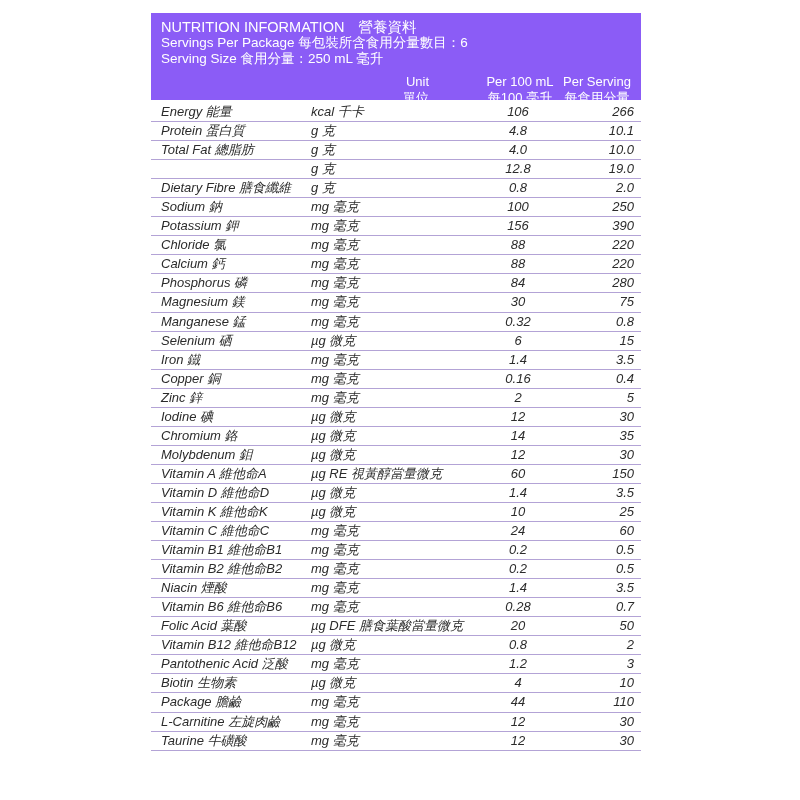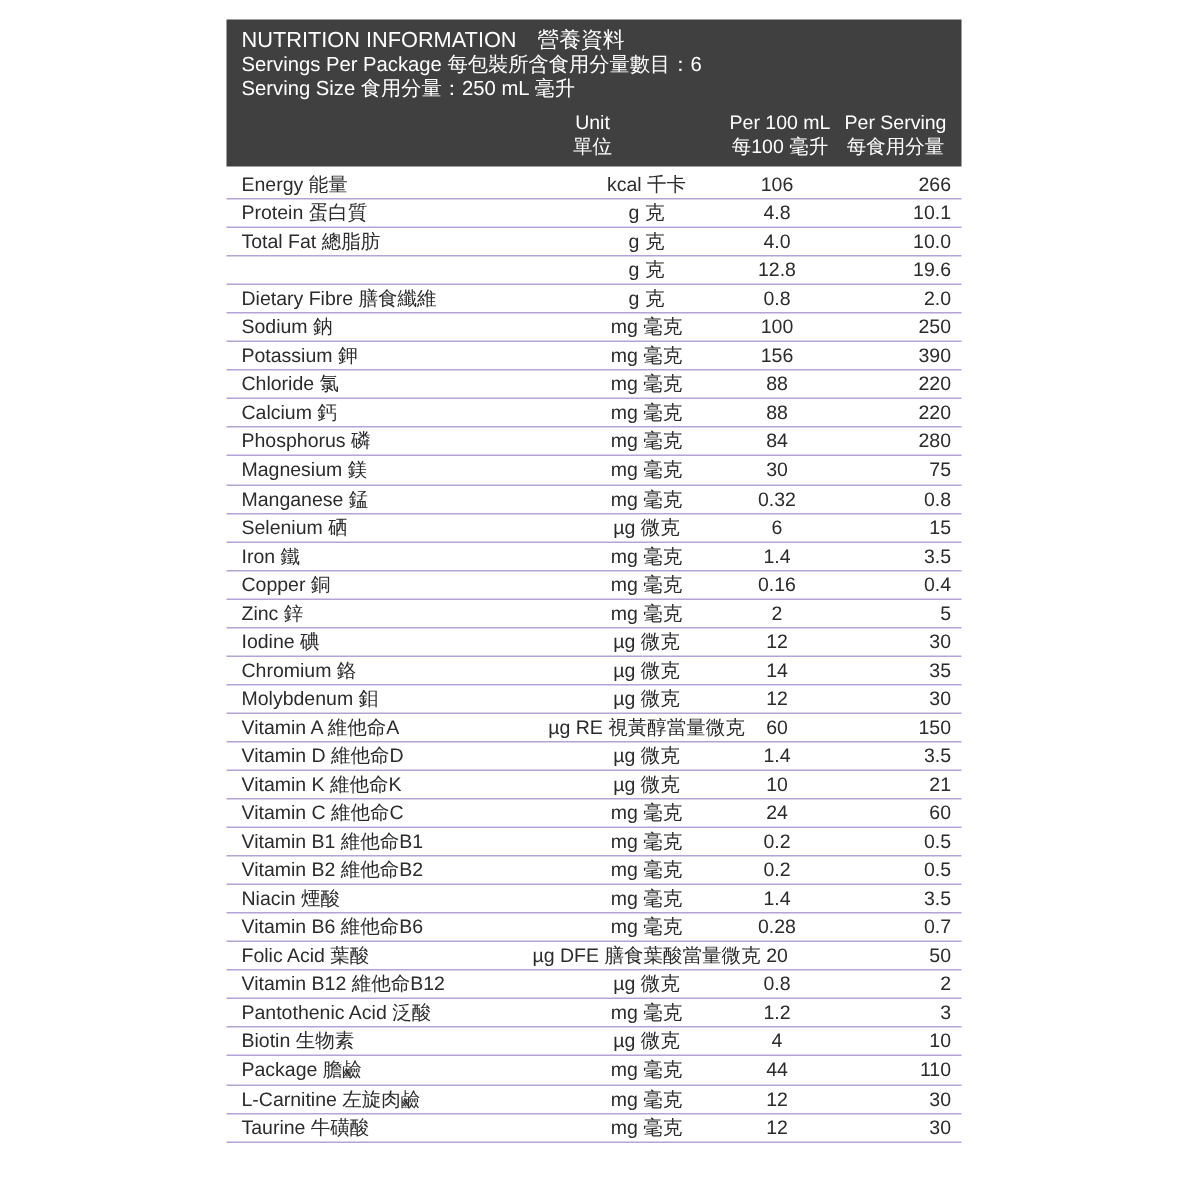--- a/index.html
+++ b/index.html
@@ -15,23 +15,23 @@
     color: #2b2b2b;
     position: relative;
   }
   .panel {
     position: absolute;
     left: 151px;
     top: 13px;
     width: 490px;
   }
   .header {
-    background: #404040;
+    background: #8b5cf6;
     color: #ffffff;
-    height: 98px;
+    height: 87px;
     position: relative;
     box-sizing: border-box;
     padding: 6px 0 0 10px;
   }
   .header .title-line {
     font-size: 14.5px;
     line-height: 16px;
     white-space: nowrap;
   }
   .header .title-line .zh {
@@ -44,45 +44,44 @@
   }
   .colhead {
     position: absolute;
     top: 61px;
     font-size: 13px;
     line-height: 16px;
     text-align: center;
     white-space: nowrap;
   }
   .colhead span { display: block; }
-  .colhead.unit { left: 210px; width: 68px; }
+  .colhead.unit { left: 210px; width: 68px; text-align: right; }
   .colhead.per100 { left: 332px; width: 74px; }
   .colhead.perserv { left: 409px; width: 74px; }
 
   .rows {
     margin-top: 3px;
+    font-style: italic;
   }
   .row {
     position: relative;
     height: 18.05px;
     border-bottom: 1.4px solid #b3a3d6;
     font-size: 13px;
     line-height: 18px;
     white-space: nowrap;
   }
   .row .name {
     position: absolute;
     left: 10px;
   }
   .row .unit {
     position: absolute;
     left: 160px;
     width: 168px;
-    text-align: center;
-    margin-left: 36px;
   }
   .row .v100 {
     position: absolute;
     left: 330px;
     width: 74px;
     text-align: center;
   }
   .row .vserv {
     position: absolute;
     left: 409px;
@@ -130,21 +129,21 @@
       </div>
       <div class="row">
         <span class="name">Total Fat 總脂肪</span>
         <span class="unit">g 克</span>
         <span class="v100">4.0</span>
         <span class="vserv">10.0</span>
       </div>
       <div class="row">
         <span class="unit">g 克</span>
         <span class="v100">12.8</span>
-        <span class="vserv">19.6</span>
+        <span class="vserv">19.0</span>
       </div>
       <div class="row">
         <span class="name">Dietary Fibre 膳食纖維</span>
         <span class="unit">g 克</span>
         <span class="v100">0.8</span>
         <span class="vserv">2.0</span>
       </div>
       <div class="row">
         <span class="name">Sodium 鈉</span>
         <span class="unit">mg 毫克</span>
@@ -238,21 +237,21 @@
       <div class="row">
         <span class="name">Vitamin D 維他命D</span>
         <span class="unit">µg 微克</span>
         <span class="v100">1.4</span>
         <span class="vserv">3.5</span>
       </div>
       <div class="row">
         <span class="name">Vitamin K 維他命K</span>
         <span class="unit">µg 微克</span>
         <span class="v100">10</span>
-        <span class="vserv">21</span>
+        <span class="vserv">25</span>
       </div>
       <div class="row">
         <span class="name">Vitamin C 維他命C</span>
         <span class="unit">mg 毫克</span>
         <span class="v100">24</span>
         <span class="vserv">60</span>
       </div>
       <div class="row">
         <span class="name">Vitamin B1 維他命B1</span>
         <span class="unit">mg 毫克</span>

